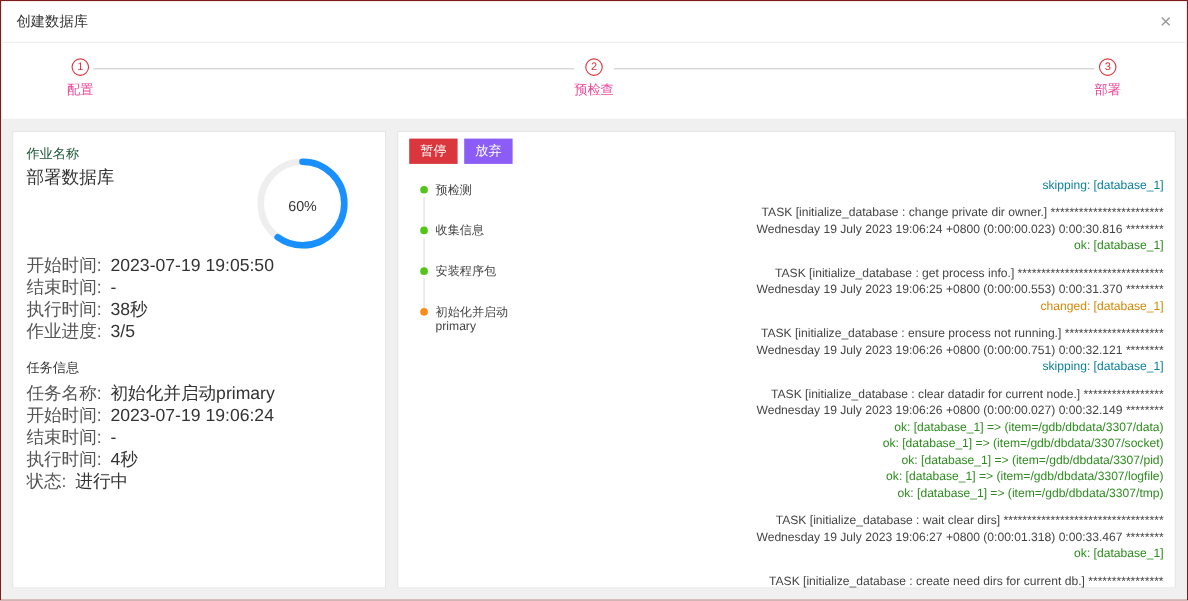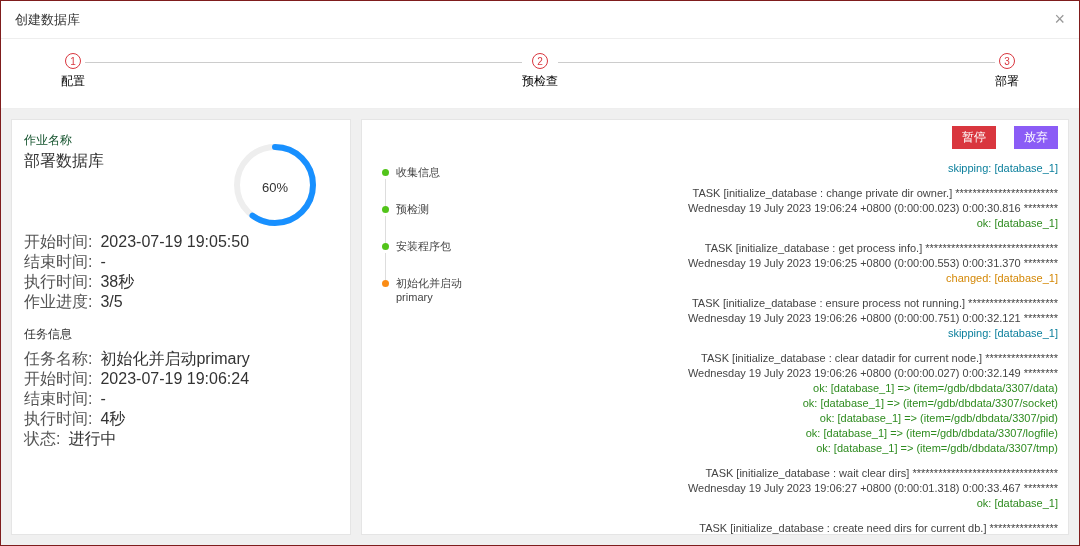--- a/index.html
+++ b/index.html
@@ -8,42 +8,42 @@
     .modal { width: 1080px; height: 546px; background: #fff; display: flex; flex-direction: column; border: 1px solid #7f1d1d; }
     
     .modal-header { display: flex; justify-content: space-between; align-items: center; padding: 8px 14px; border-bottom: 1px solid #eee; }
     .modal-title { font-size: 13px; font-weight: 500; }
     .close-btn { font-size: 18px; color: #999; cursor: pointer; background: none; border: none; }
     
     .steps { display: flex; align-items: center; padding: 14px 60px 18px; position: relative; border-bottom: 1px solid #eee; }
     .step { display: flex; flex-direction: column; align-items: center; gap: 4px; position: relative; z-index: 1; }
     .step-circle { width: 16px; height: 16px; border-radius: 50%; border: 1.5px solid #d9363e; color: #d9363e; font-size: 10px; display: flex; align-items: center; justify-content: center; background: #fff; }
     .step-circle.done { border-color: #d9363e; }
-    .step-label { font-size: 12px; color: #000000; }
+    .step-label { font-size: 12px; color: #ec4899; }
     .step-line { flex: 1; height: 1px; background: #ccc; margin-top: -18px; }
     
     .content { flex: 1; display: flex; gap: 10px; padding: 10px; background: #f0f0f0; overflow: hidden; }
     
     .left-panel { width: 340px; background: #fff; border: 1px solid #e5e5e5; padding: 12px; position: relative; }
     .job-section { margin-bottom: 16px; }
     .job-label { font-size: 12px; color: #14532d; margin-bottom: 2px; }
     .job-value { font-size: 16px; color: #333; font-weight: 500; }
     
     .progress-ring { position: absolute; right: 30px; top: 20px; }
     .ring-text { position: absolute; top: 50%; left: 50%; transform: translate(-50%, -50%); font-size: 13px; }
     
     .info-list { margin-top: 60px; }
     .info-row { display: flex; font-size: 16px; line-height: 20px; text-align: right; }
     .info-row .k { color: #555; white-space: nowrap; }
     .info-row .v { color: #333; margin-left: 8px; }
     
     .section-title { font-size: 12px; font-weight: 500; margin: 14px 0 6px; }
     
     .right-panel { flex: 1; background: #fff; border: 1px solid #e5e5e5; display: flex; flex-direction: column; }
-    .right-header { display: flex; justify-content: flex-end; padding: 6px 10px; gap: 18px; }
+    .right-header { display: flex; padding: 6px 10px; gap: 6px; }
     .btn { padding: 3px 10px; font-size: 12px; border: none; cursor: pointer; color: #fff; }
     .btn-pause { background: #d9363e; }
     .btn-discard { background: #8b5cf6; }
     
     .right-body { flex: 1; display: flex; overflow: hidden; }
     .timeline { width: 110px; padding: 10px 8px 10px 16px; }
     .timeline-item { position: relative; padding-left: 18px; padding-bottom: 22px; font-size: 11px; color: #444; }
     .timeline-item::before { content: ''; position: absolute; left: 4px; top: 4px; width: 7px; height: 7px; border-radius: 50%; background: #52c41a; }
     .timeline-item.running::before { background: #fa8c16; }
     .timeline-item.pending::before { background: #bbb; }
@@ -143,22 +143,22 @@
         </div>
     </div>
 
     <div class="right-panel">
       <div class="right-header">
         <button class="btn btn-pause">暂停</button>
         <button class="btn btn-discard">放弃</button>
       </div>
       <div class="right-body">
         <div class="timeline" id="timeline">
+            <div class="timeline-item ">预检测</div>
             <div class="timeline-item ">收集信息</div>
-            <div class="timeline-item ">预检测</div>
             <div class="timeline-item ">安装程序包</div>
             <div class="timeline-item running">初始化并启动primary</div>
           </div>
         <div class="log-area" id="log-area"><div class="log-block"><div class="log-line skip">skipping: [database_1]</div></div><div class="log-block"><div class="log-line task">TASK [initialize_database : change private dir owner.] ************************</div><div class="log-line task">Wednesday 19 July 2023 19:06:24 +0800 (0:00:00.023) 0:00:30.816 ********</div><div class="log-line ok">ok: [database_1]</div></div><div class="log-block"><div class="log-line task">TASK [initialize_database : get process info.] *******************************</div><div class="log-line task">Wednesday 19 July 2023 19:06:25 +0800 (0:00:00.553) 0:00:31.370 ********</div><div class="log-line changed">changed: [database_1]</div></div><div class="log-block"><div class="log-line task">TASK [initialize_database : ensure process not running.] *********************</div><div class="log-line task">Wednesday 19 July 2023 19:06:26 +0800 (0:00:00.751) 0:00:32.121 ********</div><div class="log-line skip">skipping: [database_1]</div></div><div class="log-block"><div class="log-line task">TASK [initialize_database : clear datadir for current node.] *****************</div><div class="log-line task">Wednesday 19 July 2023 19:06:26 +0800 (0:00:00.027) 0:00:32.149 ********</div><div class="log-line ok">ok: [database_1] =&gt; (item=/gdb/dbdata/3307/data)</div><div class="log-line ok">ok: [database_1] =&gt; (item=/gdb/dbdata/3307/socket)</div><div class="log-line ok">ok: [database_1] =&gt; (item=/gdb/dbdata/3307/pid)</div><div class="log-line ok">ok: [database_1] =&gt; (item=/gdb/dbdata/3307/logfile)</div><div class="log-line ok">ok: [database_1] =&gt; (item=/gdb/dbdata/3307/tmp)</div></div><div class="log-block"><div class="log-line task">TASK [initialize_database : wait clear dirs] **********************************</div><div class="log-line task">Wednesday 19 July 2023 19:06:27 +0800 (0:00:01.318) 0:00:33.467 ********</div><div class="log-line ok">ok: [database_1]</div></div><div class="log-block"><div class="log-line task">TASK [initialize_database : create need dirs for current db.] ****************</div></div></div>
       </div>
     </div>
   </div>
 </div>
 
 </body></html>

